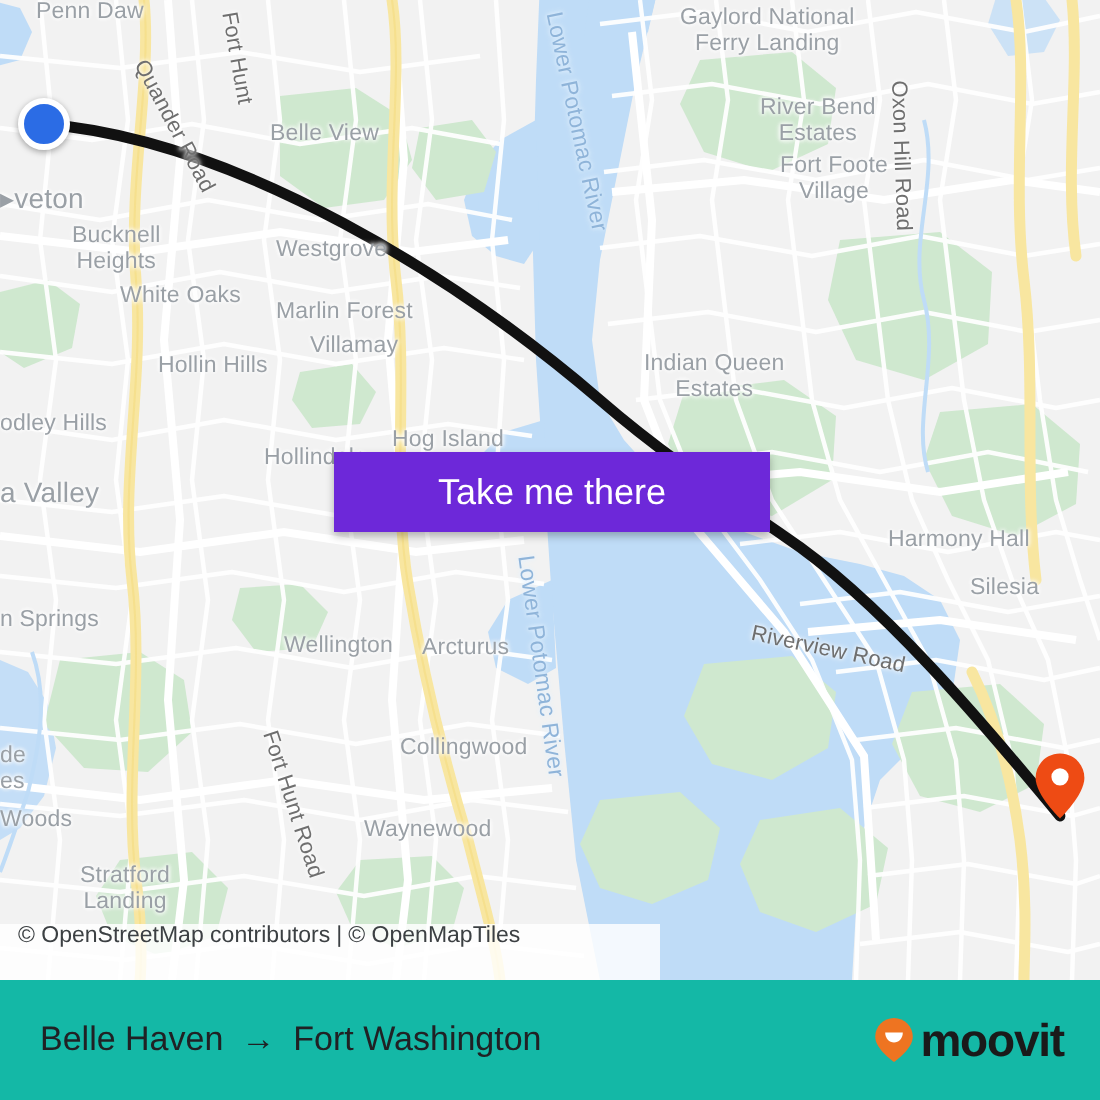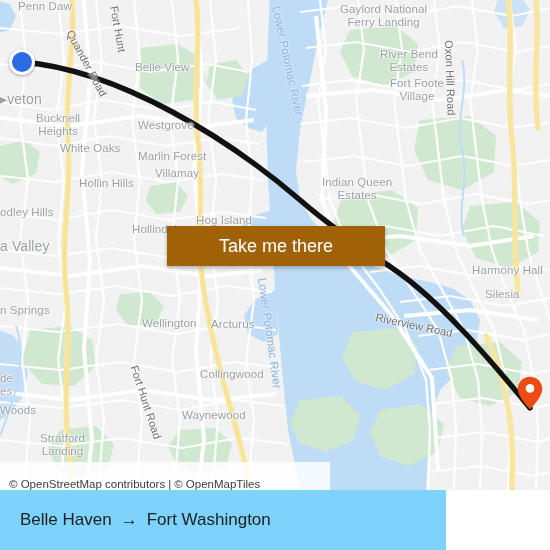--- a/index.html
+++ b/index.html
@@ -72,34 +72,34 @@
     cursor: pointer;
     box-shadow: 0 2px 4px rgba(0,0,0,0.28);
   }
 
   
   #attribution {
     position: absolute;
     left: 0; top: 462px;
     width: 330px; height: 28px;
     background: rgba(255,255,255,0.82);
-    display: flex; align-items: flex-end;
+    display: flex; align-items: flex-start;
     padding-left: 9px;
     font-size: 11.5px;
     color: #3c4043;
     white-space: nowrap;
   }
   #attribution .sep { padding: 0 3px; }
 
   
   #footer {
     position: absolute;
     left: 0; top: 490px;
-    width: 446px; height: 60px;
-    background: #7dd3fc;
+    width: 550px; height: 60px;
+    background: #14b8a6;
     display: flex; align-items: center;
     justify-content: space-between;
     padding: 0 18px 0 20px;
   }
   #route-title {
     display: flex; align-items: center;
     font-size: 17px; color: #202124;
     gap: 9px;
   }
   #route-arrow { font-size: 17px; color: #202124; }
@@ -272,21 +272,21 @@
         <div class="map-label" style="left: 138px; top: 150px;">Marlin Forest</div>
         <div class="map-label" style="left: 155px; top: 167px;">Villamay</div>
         <div class="map-label" style="left: 0px; top: 177px; margin-top: 29px;">odley Hills</div>
         <div class="map-label" style="left: 79px; top: 177px;">Hollin Hills</div>
         <div class="map-label center" style="left: 322px; top: 176px;">Indian Queen
 Estates</div>
         <div class="map-label" style="left: 100px; top: 223px; margin-left: 32px;">Hollindale</div>
         <div class="map-label" style="left: 196px; top: 214px;">Hog Island</div>
         <div class="map-label big" style="left: 0px; top: 238px;">a Valley</div>
         <div class="map-label" style="left: 142px; top: 280px; margin-top: 37px;">Wellington</div>
-        <div class="map-label" style="left: 472px; top: 264px; text-align: center;">Harmony Hall</div>
+        <div class="map-label" style="left: 444px; top: 264px; text-align: center;">Harmony Hall</div>
         <div class="map-label" style="left: 485px; top: 288px;">Silesia</div>
         <div class="map-label" style="left: 0px; top: 304px;">n Springs</div>
         <div class="map-label" style="left: 211px; top: 318px;">Arcturus</div>
         <div class="map-label road" style="left: 377px; top: 311px; transform: rotate(12deg); transform-origin: left top;">Riverview Road</div>
         <div class="map-label" style="left: 0px; top: 372px;">de
 es</div>
         <div class="map-label" style="left: 200px; top: 368px;">Collingwood</div>
         <div class="map-label road" style="left: 140px; top: 364px; transform: rotate(72deg); transform-origin: left top;">Fort Hunt Road</div>
         <div class="map-label" style="left: 0px; top: 404px;">Woods</div>
         <div class="map-label" style="left: 182px; top: 409px;">Waynewood</div>
@@ -297,32 +297,40 @@
     <div id="origin-marker" style="left: 9px; top: 49px; background: rgb(43, 108, 229);"></div>
 
     <div id="dest-marker" style="left: 517px; top: 376px;">
       <svg viewBox="0 0 26 34" width="26" height="34">
         <path d="M13 0.8 C6.2 0.8 0.8 6.2 0.8 13 C0.8 21.5 13 33.2 13 33.2
                  C13 33.2 25.2 21.5 25.2 13 C25.2 6.2 19.8 0.8 13 0.8 Z" fill="#ee4b14"></path>
         <circle cx="13" cy="12.4" r="4.3" fill="#ffffff"></circle>
       </svg>
     </div>
 
-    <button id="cta-button" style="background: #a16207;">
+    <button id="cta-button" style="background: #6d28d9;">
       <span>Take me there</span>
     </button>
 
     <div id="attribution">
       <span>© OpenStreetMap contributors</span>
       <span class="sep">|</span>
       <span>© OpenMapTiles</span>
     </div>
   </div>
 
   <div id="footer">
     <div id="route-title">
       <span>Belle Haven</span>
       <span id="route-arrow">→</span>
       <span>Fort Washington</span>
     </div>
+    <div id="moovit-logo">
+      <svg width="22" height="24" viewBox="0 0 22 24">
+        <path d="M11 1 C5.8 1 1.6 5.2 1.6 10.4 C1.6 16.6 11 23 11 23
+                 C11 23 20.4 16.6 20.4 10.4 C20.4 5.2 16.2 1 11 1 Z" fill="#ee7421"></path>
+        <path d="M6.6 8.2 C6.6 11.2 8.6 13.2 11 13.2 C13.4 13.2 15.4 11.2 15.4 8.2 Z" fill="#ffffff"></path>
+      </svg>
+      <span id="moovit-wordmark">moovit</span>
+    </div>
   </div>
 
 </div>
 
 </body></html>

